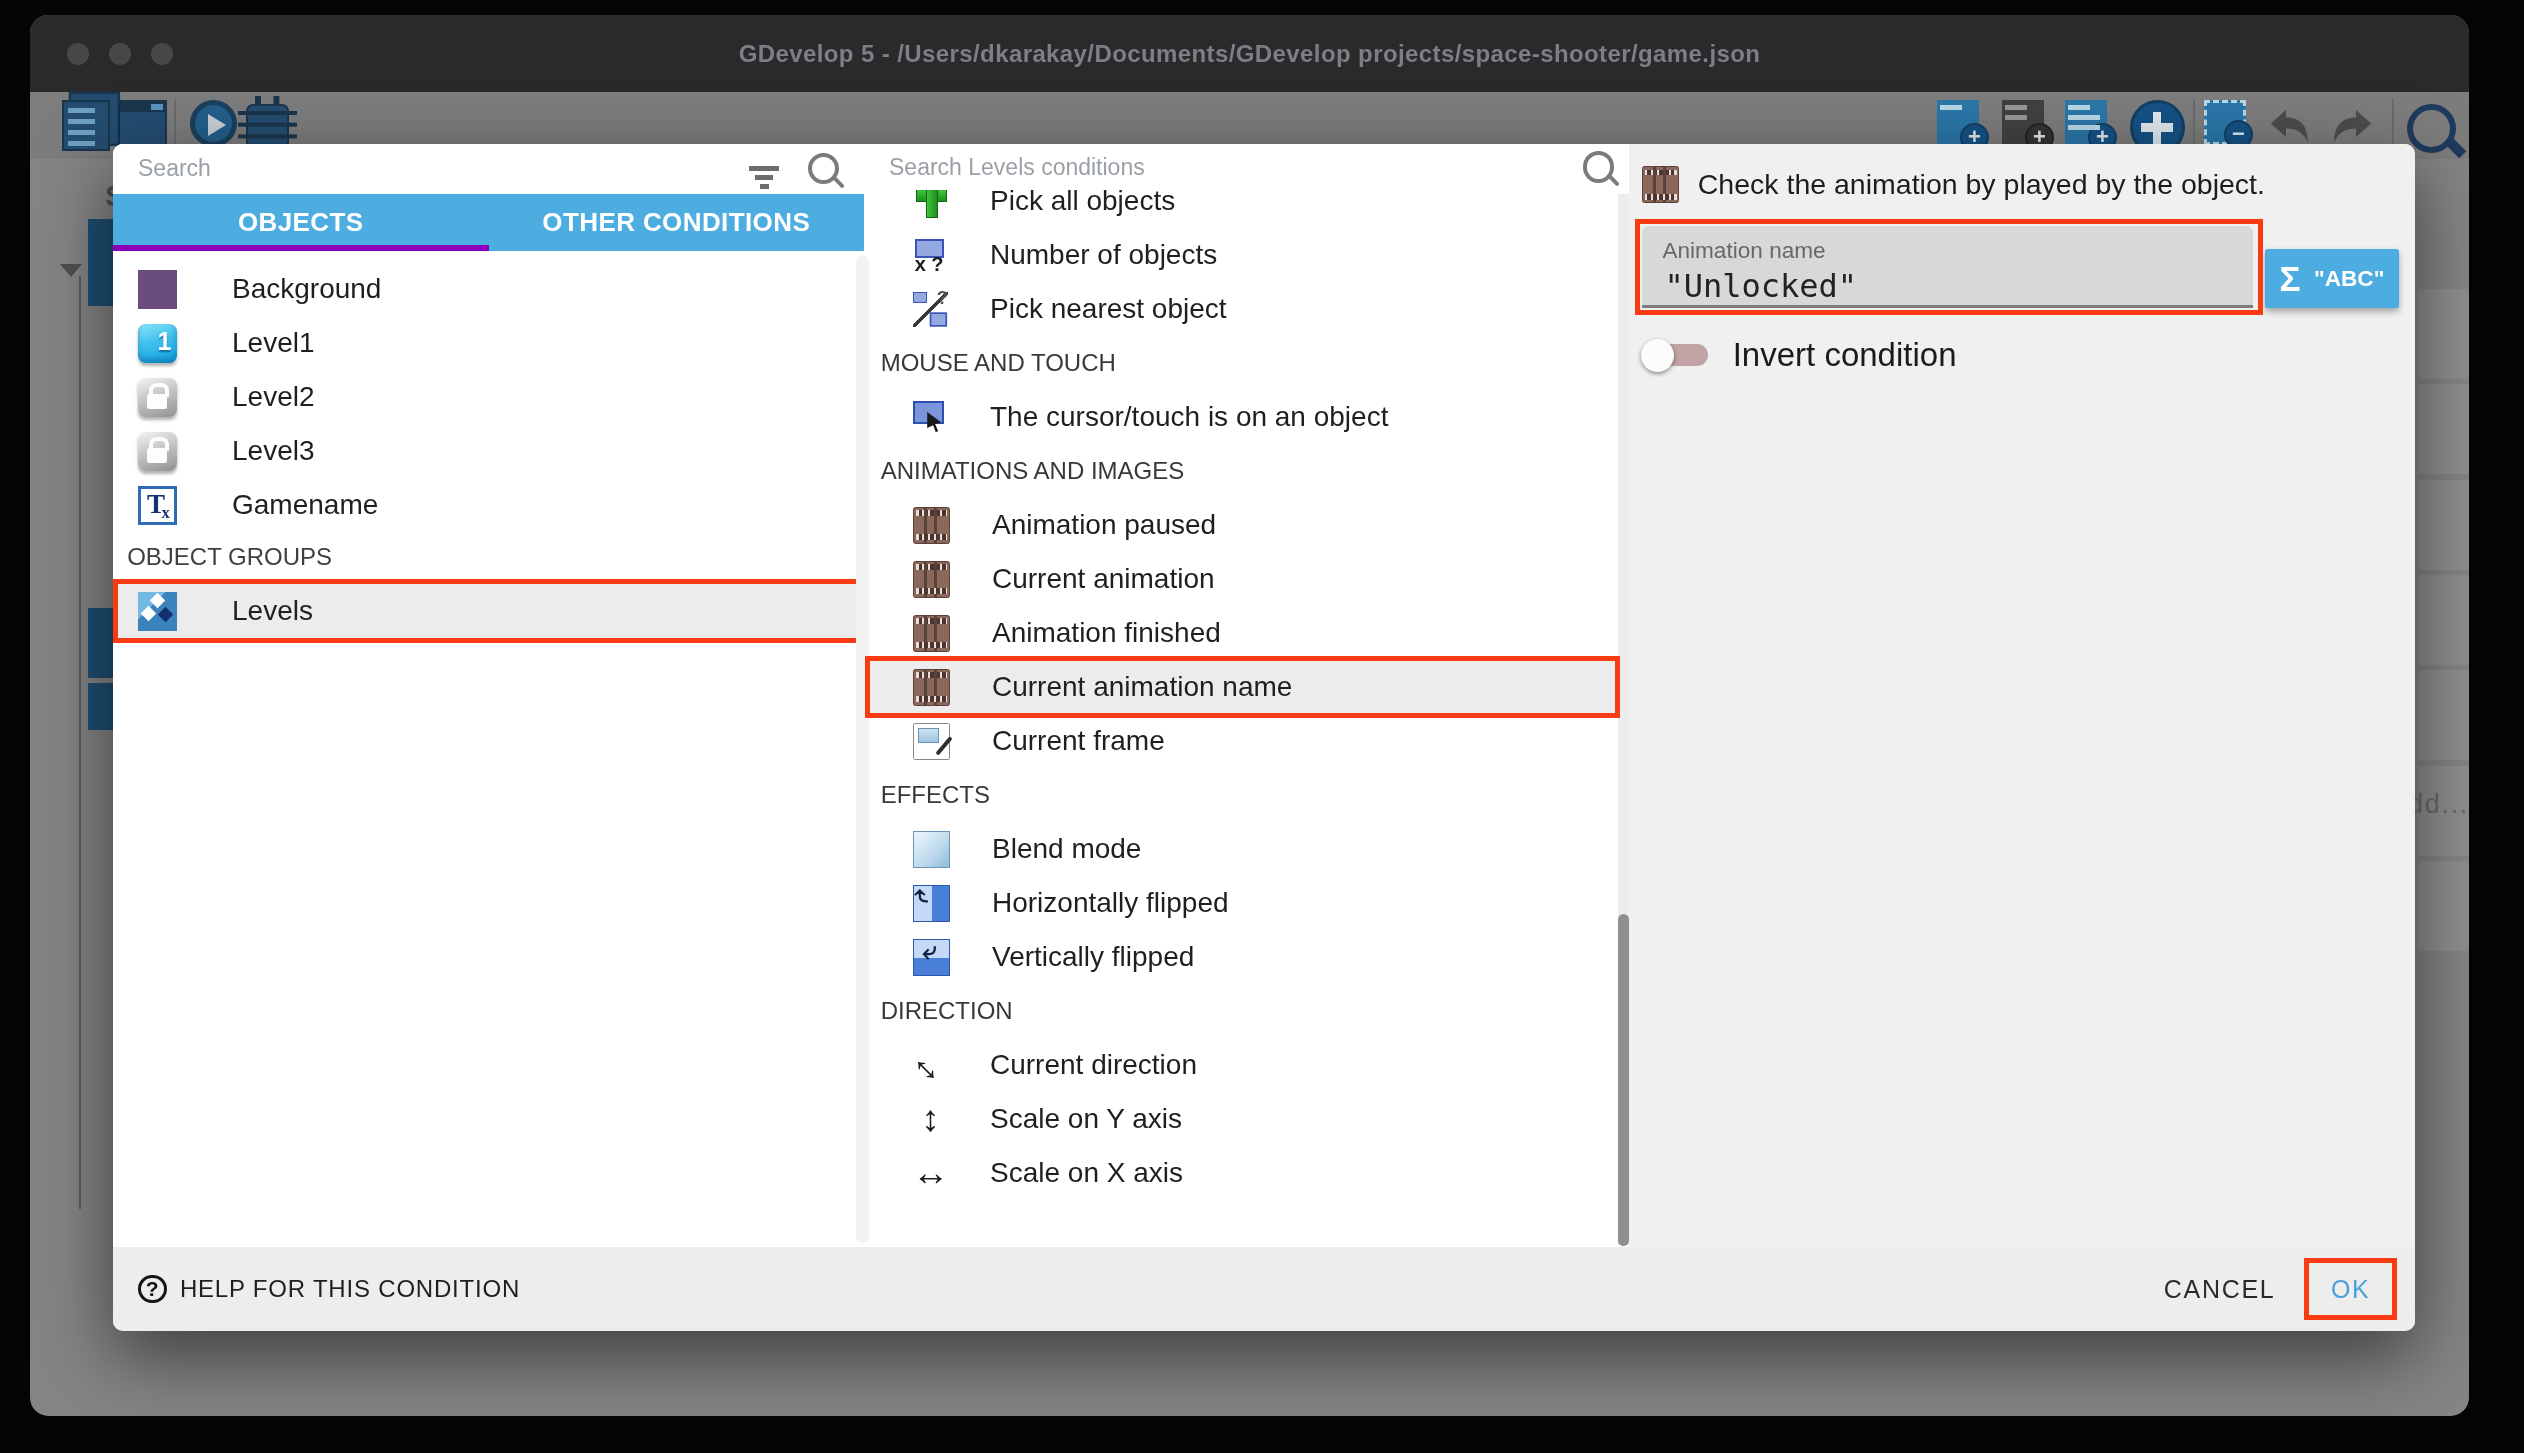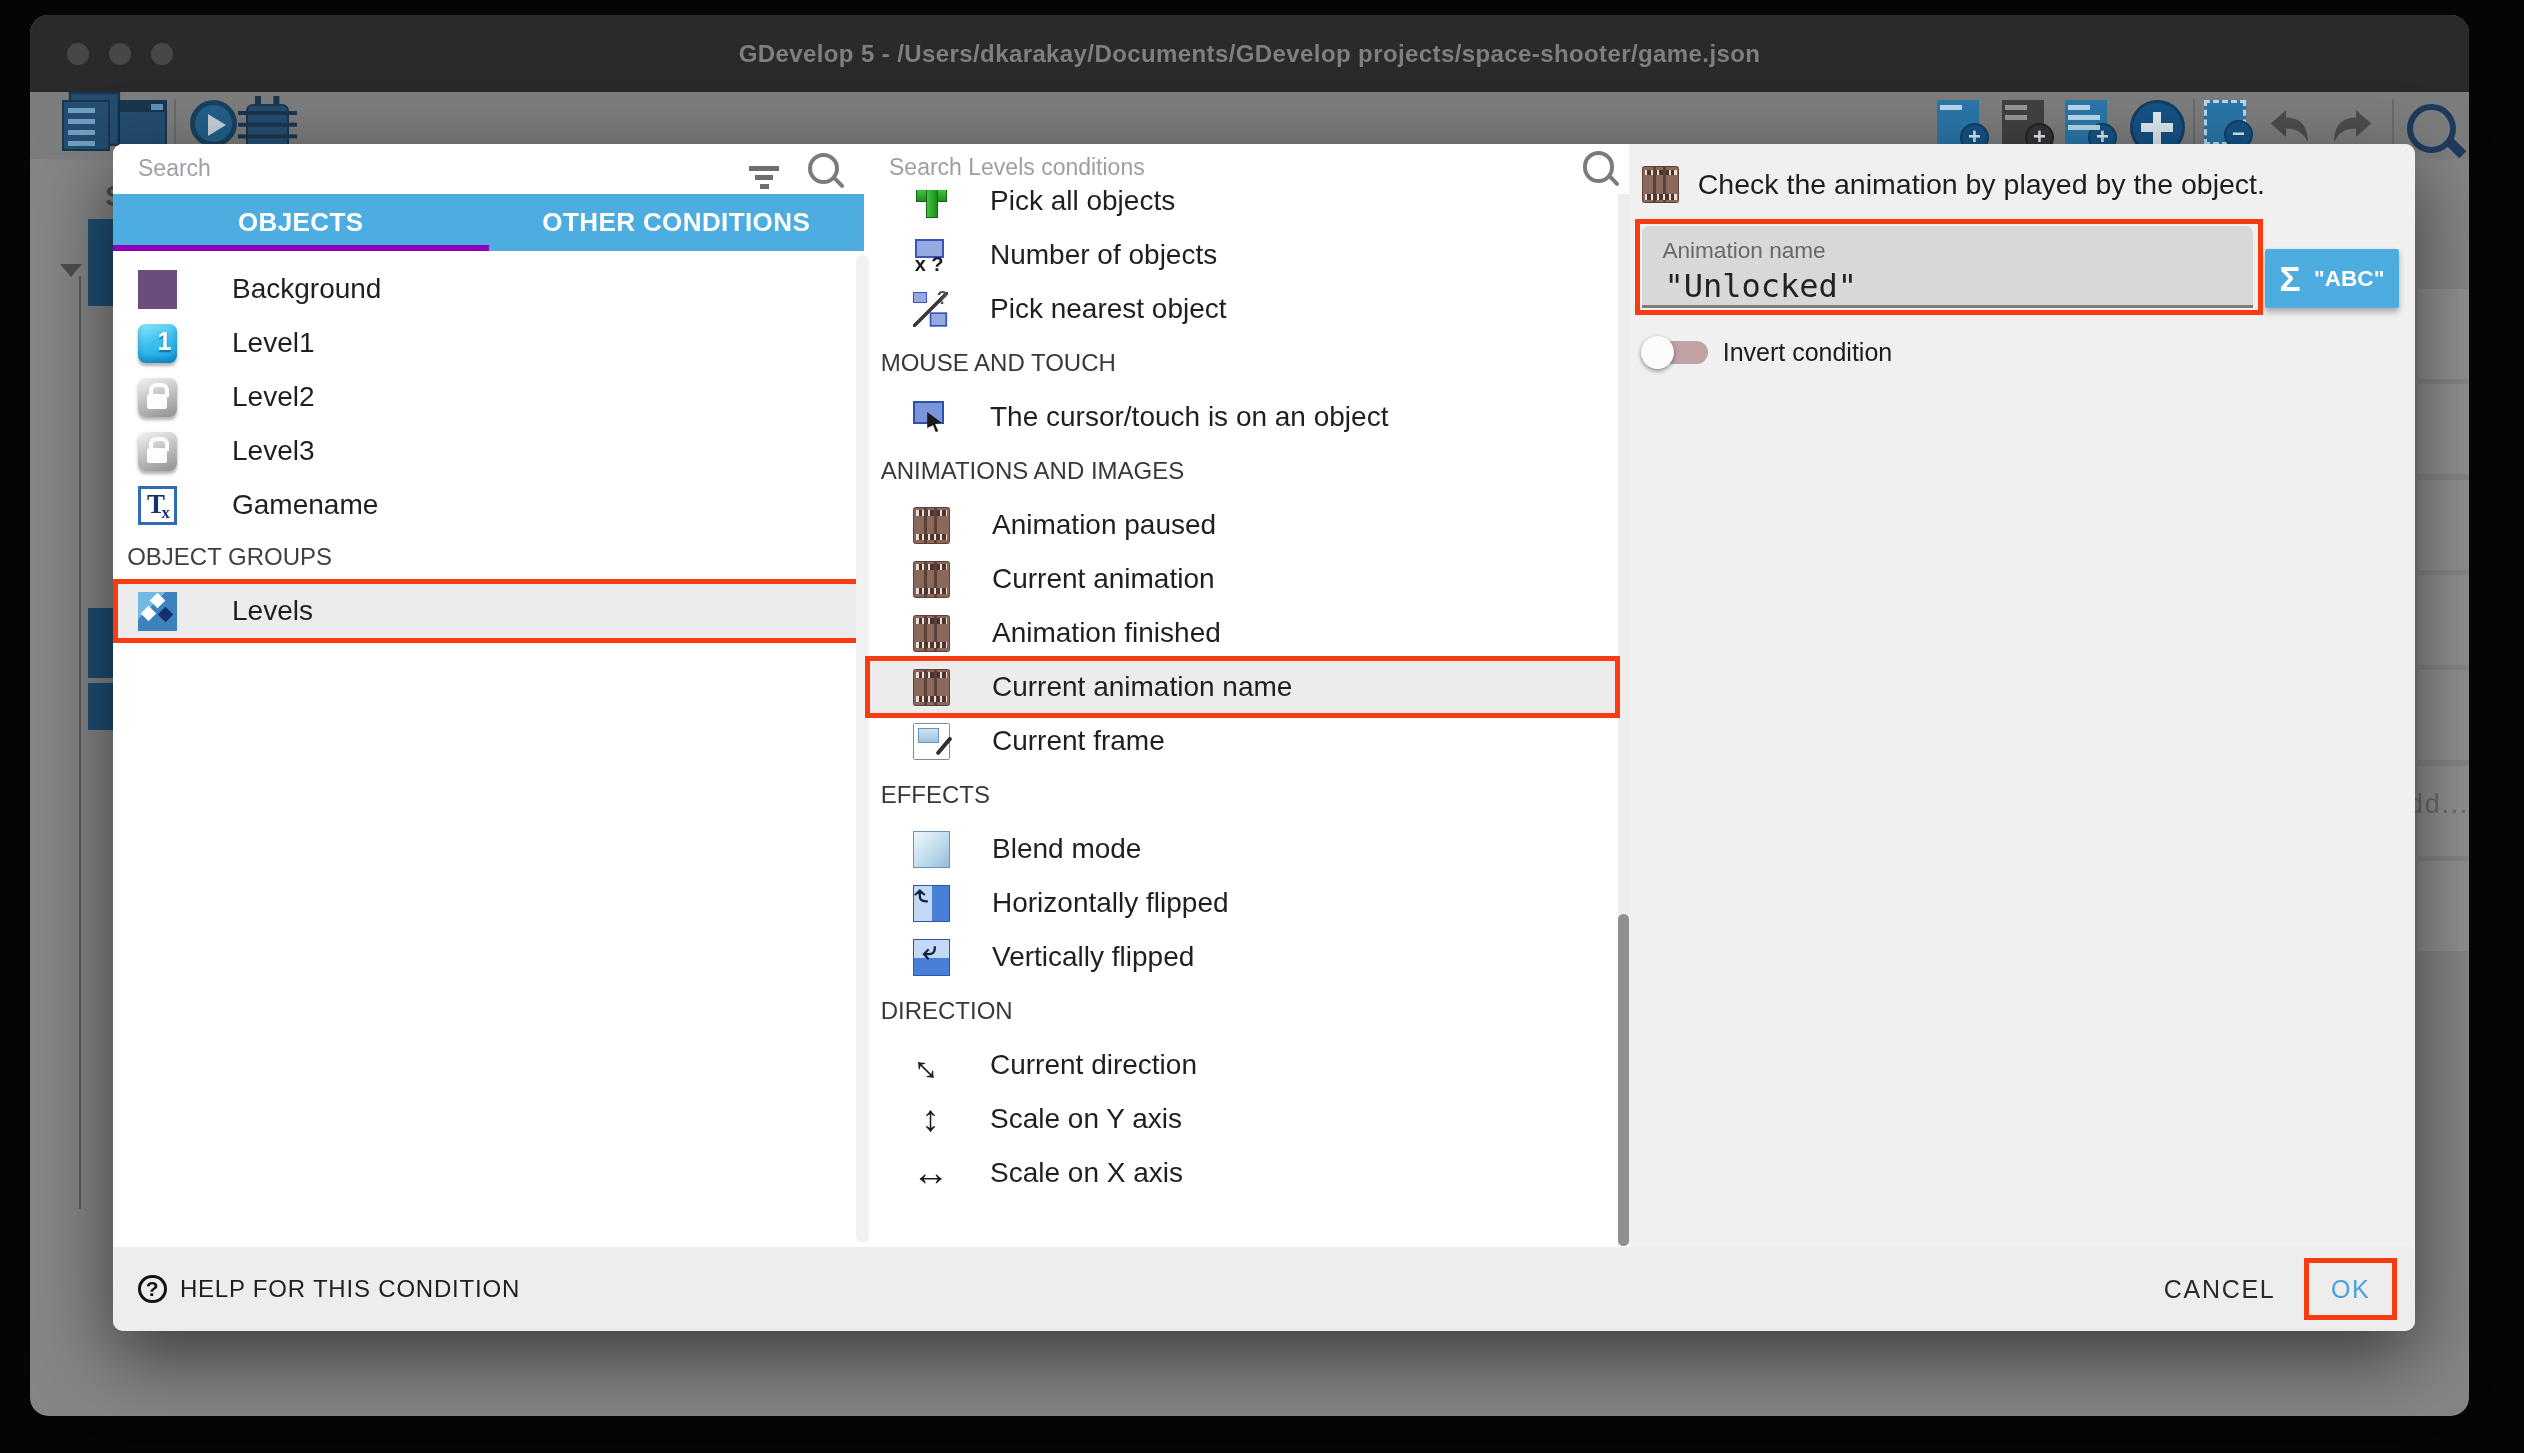--- a/index.html
+++ b/index.html
@@ -156,21 +156,21 @@
   .rp-field{position:absolute;left:13.4px;top:82px;width:611px;height:82px;background:#d8d8d8;border-radius:6.7px 6.7px 0 0;border-bottom:3.3px solid #7d7d7d;box-sizing:border-box;z-index:1;}
   .rp-field .flabel{position:absolute;left:20px;top:11.7px;font-size:22.6px;color:#686868;text-align:right;}
   .rp-field input{position:absolute;left:20px;top:40px;width:569px;border:0;outline:0;background:transparent;font-family:"DejaVu Sans Mono",monospace;font-size:32px;color:#222;}
   .rp-expr{position:absolute;left:636px;top:105px;width:134px;height:59px;background:#4dade1;border-radius:2.5px;box-shadow:0 3.3px 6.7px rgba(0,0,0,.3);display:flex;align-items:center;justify-content:center;gap:13.4px;color:#fff;cursor:pointer;}
   .rp-expr .sigma{font-size:35px;font-weight:bold;}
   .rp-expr .abc{font-size:22.6px;font-weight:bold;}
   .rp-toggle-row{position:absolute;left:11.7px;top:192px;display:flex;align-items:center;}
   .toggle{position:relative;width:67px;height:33px;flex:none;}
   .toggle .track{position:absolute;left:13.4px;top:5px;width:54px;height:22.6px;border-radius:11.7px;background:#c1a3a6;}
   .toggle .knob{position:absolute;left:0;top:0;width:33px;height:33px;border-radius:50%;background:#fcfcfc;box-shadow:0 1.7px 4.2px rgba(0,0,0,.45);}
-  .rp-invert-label{font-size:25px;color:#1b1b1b;margin-left:15px;}
+  .rp-invert-label{font-size:33px;color:#1b1b1b;margin-left:25px;}
 
   
   .footer{position:absolute;left:0;bottom:0;width:100%;height:84px;background:#ededed;border-radius:0 0 10px 10px;display:flex;align-items:center;z-index:4;}
   .help{display:flex;align-items:center;gap:13.4px;margin-left:25px;cursor:pointer;}
   .help-icon{width:28.5px;height:28.5px;border:3.3px solid #141414;border-radius:50%;display:flex;align-items:center;justify-content:center;font-size:21px;font-weight:bold;color:#141414;box-sizing:border-box;}
   .help-label{font-size:24px;color:#1f1f1f;letter-spacing:0.8px;}
   .footer .spacer{flex:1;}
   .btn{background:none;border:none;font-family:"Liberation Sans",sans-serif;font-size:25px;letter-spacing:1.7px;cursor:pointer;padding:15px 20px;}
   .btn-cancel{color:#2a2a2a;margin-right:8.4px;}
   .ok-wrap{border:5px solid #f93b12;margin-right:17.6px;}

